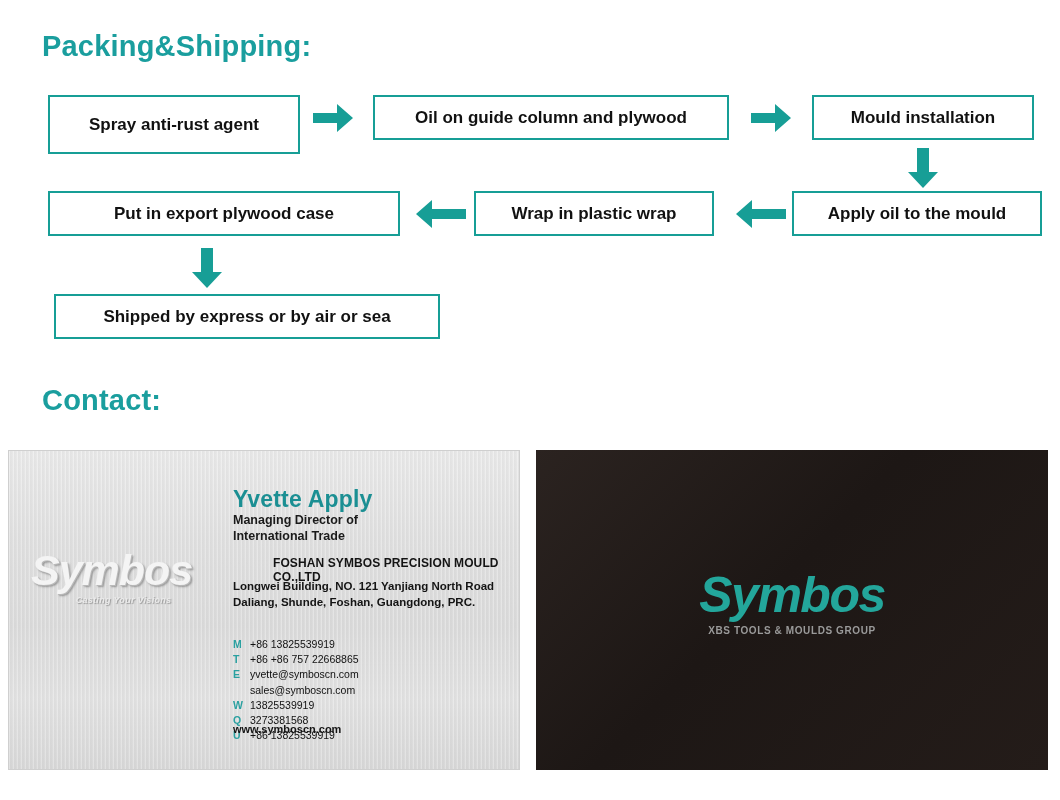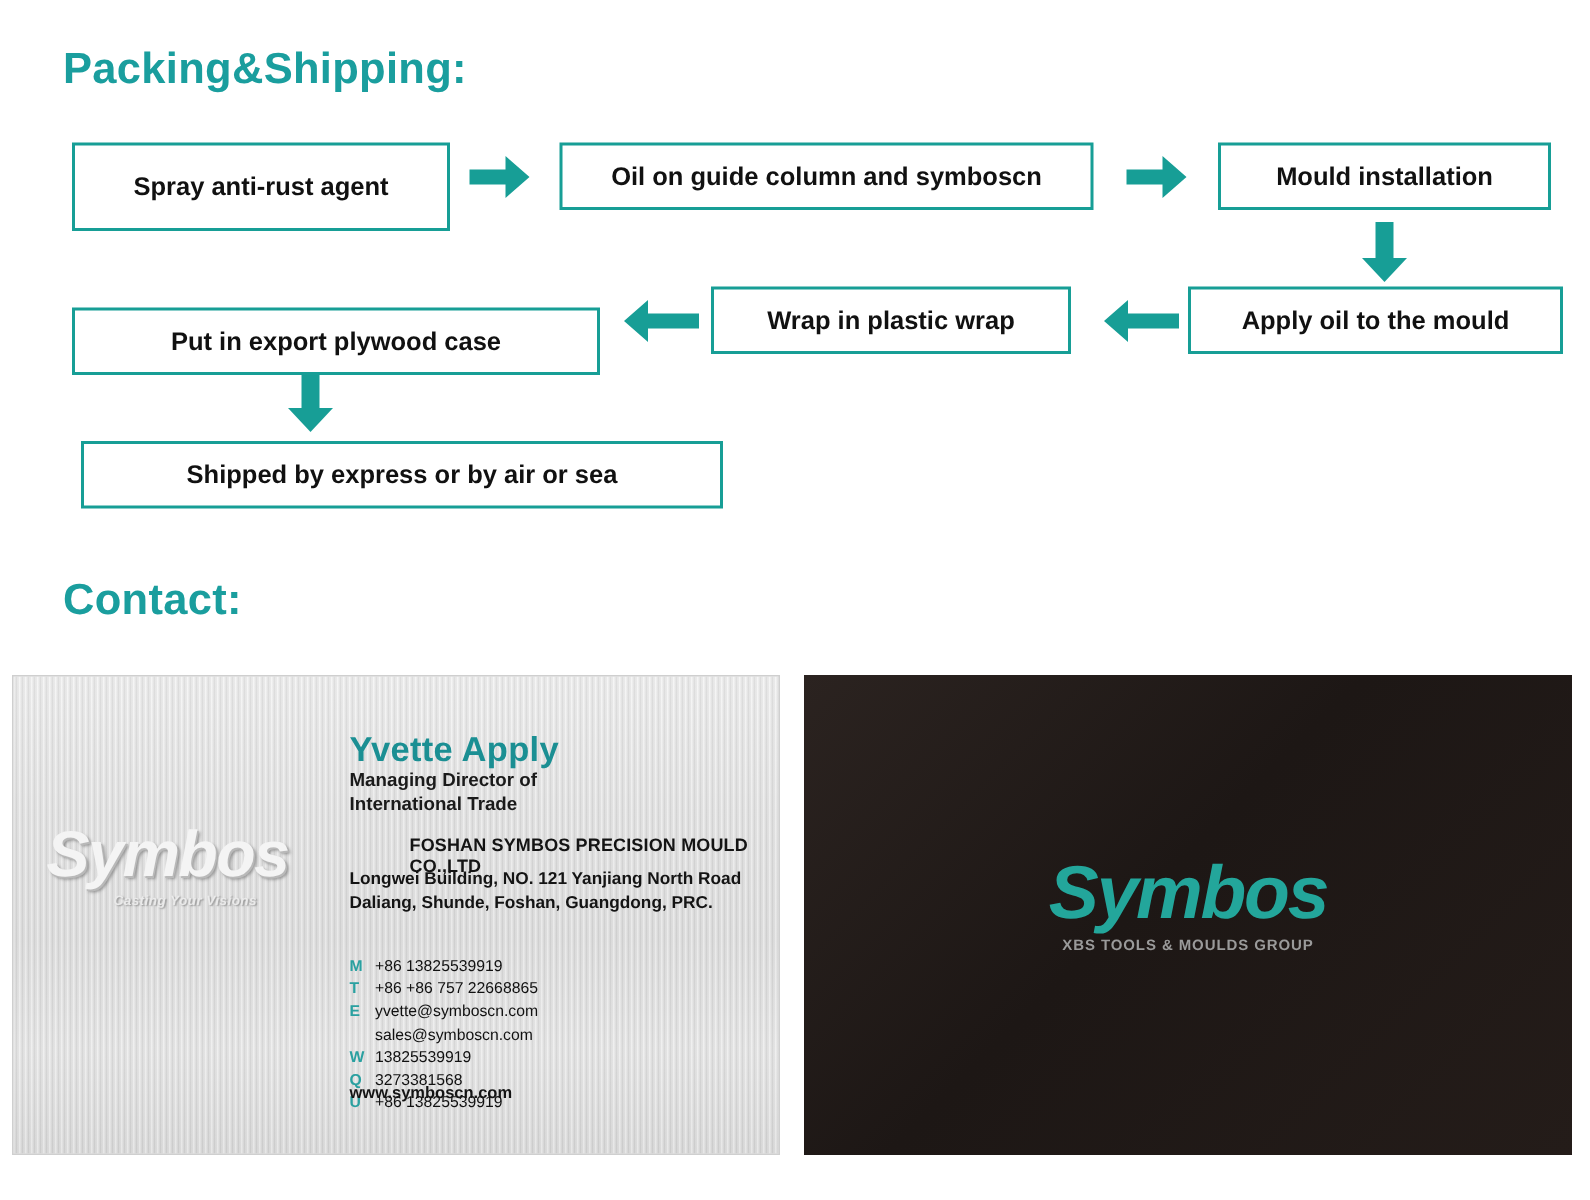--- a/index.html
+++ b/index.html
@@ -222,40 +222,40 @@
     <span>Spray anti-rust agent</span>
   </div>
 
   <div class="arrow" style="left:310px; top:97px; width:46px; height:42px;">
     <svg width="44" height="34" viewBox="0 0 44 34" aria-hidden="true">
       <path d="M2 12 H26 V3 L42 17 L26 31 V22 H2 Z" fill="#179e96"></path>
     </svg>
   </div>
 
   <div class="flow-box" style="left:373px; top:95px; width:356px; height:45px;">
-    <span>Oil on guide column and symboscn</span>
+    <span>Oil on guide column and plywood</span>
   </div>
 
   <div class="arrow" style="left:748px; top:97px; width:46px; height:42px;">
     <svg width="44" height="34" viewBox="0 0 44 34" aria-hidden="true">
       <path d="M2 12 H26 V3 L42 17 L26 31 V22 H2 Z" fill="#179e96"></path>
     </svg>
   </div>
 
   <div class="flow-box" style="left:812px; top:95px; width:222px; height:45px;">
     <span>Mould installation</span>
   </div>
 
   <div class="arrow" style="left:898px; top:146px; width:50px; height:44px;">
     <svg width="36" height="44" viewBox="0 0 36 44" aria-hidden="true">
       <path d="M12 2 H24 V26 H33 L18 42 L3 26 H12 Z" fill="#179e96"></path>
     </svg>
   </div>
 
-  <div class="flow-box" style="left:48px; top:205px; width:352px; height:45px;">
+  <div class="flow-box" style="left:48px; top:191px; width:352px; height:45px;">
     <span>Put in export plywood case</span>
   </div>
 
   <div class="arrow" style="left:410px; top:193px; width:60px; height:42px;">
     <svg width="56" height="34" viewBox="0 0 56 34" aria-hidden="true">
       <path d="M54 12 H20 V3 L4 17 L20 31 V22 H54 Z" fill="#179e96"></path>
     </svg>
   </div>
 
   <div class="flow-box" style="left:474px; top:191px; width:240px; height:45px;text-align:right;">
@@ -271,21 +271,21 @@
   <div class="flow-box" style="left:792px; top:191px; width:250px; height:45px;justify-content:center;">
     <span>Apply oil to the mould</span>
   </div>
 
   <div class="arrow" style="left:182px; top:246px; width:50px; height:44px;">
     <svg width="36" height="44" viewBox="0 0 36 44" aria-hidden="true">
       <path d="M12 2 H24 V26 H33 L18 42 L3 26 H12 Z" fill="#179e96"></path>
     </svg>
   </div>
 
-  <div class="flow-box" style="left:54px; top:294px; width:428px; height:45px;">
+  <div class="flow-box" style="left:54px; top:294px; width:386px; height:45px;">
     <span>Shipped by express or by air or sea</span>
   </div>
 
   <div class="section-heading" id="contact-heading">Contact:</div>
 
   <div class="card card-front">
     <div class="front-logo">
       <div class="logo-word">Symbos</div>
       <div class="logo-tag">Casting Your Visions</div>
     </div>

